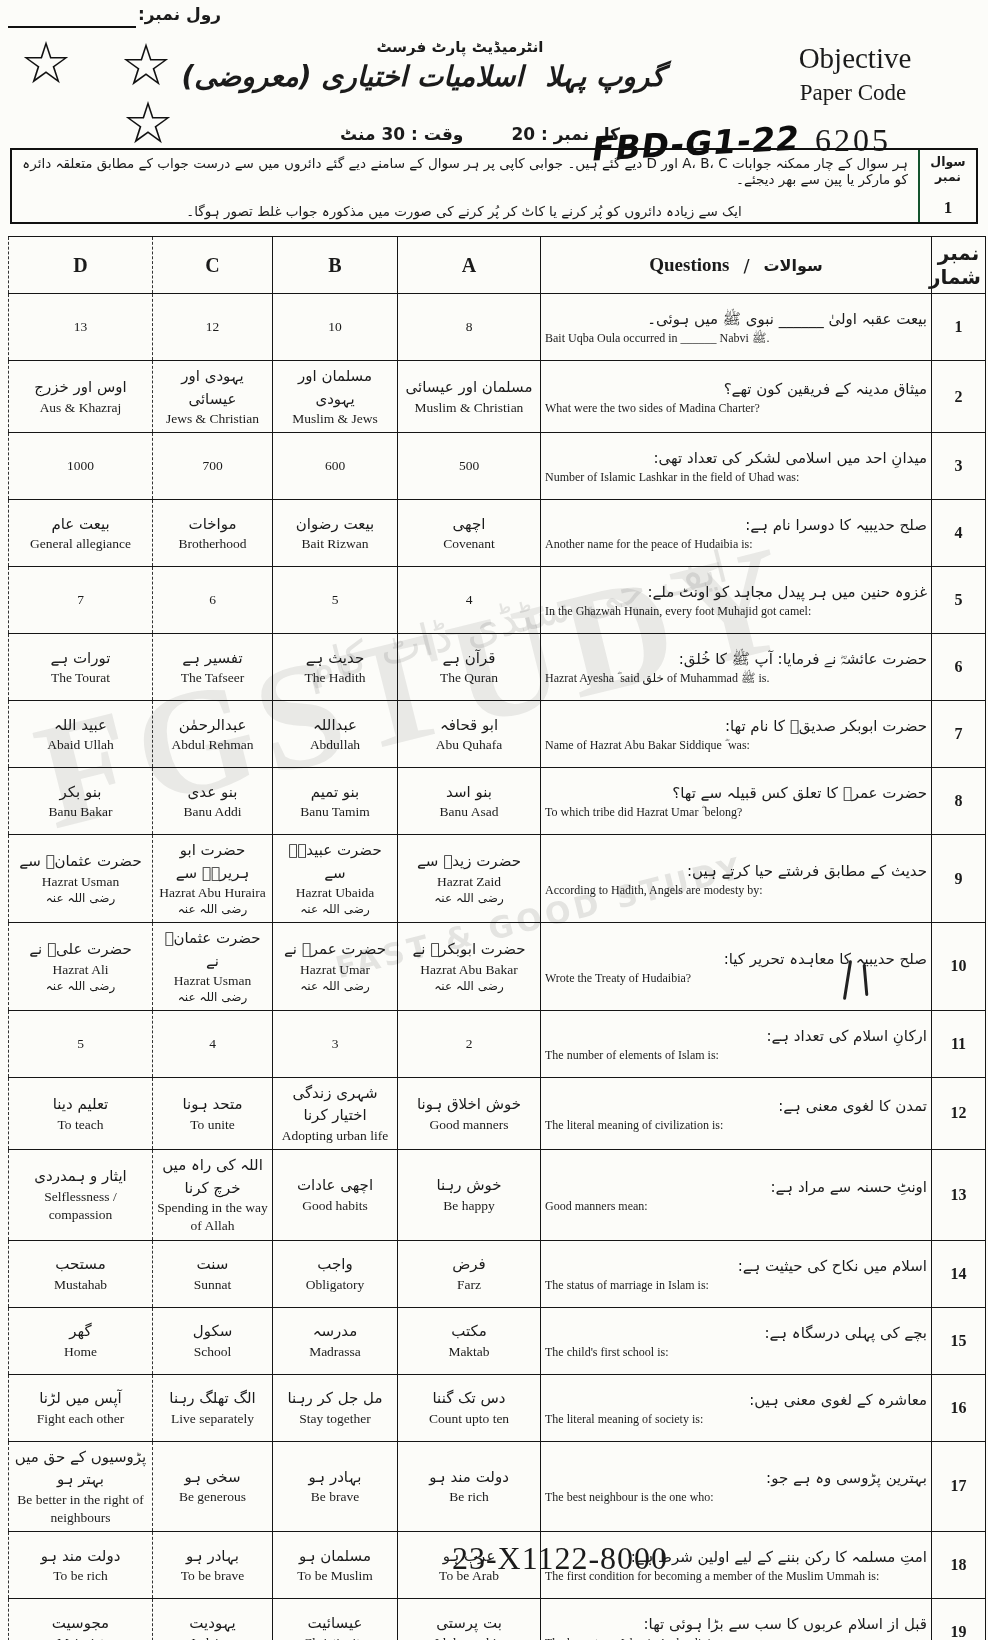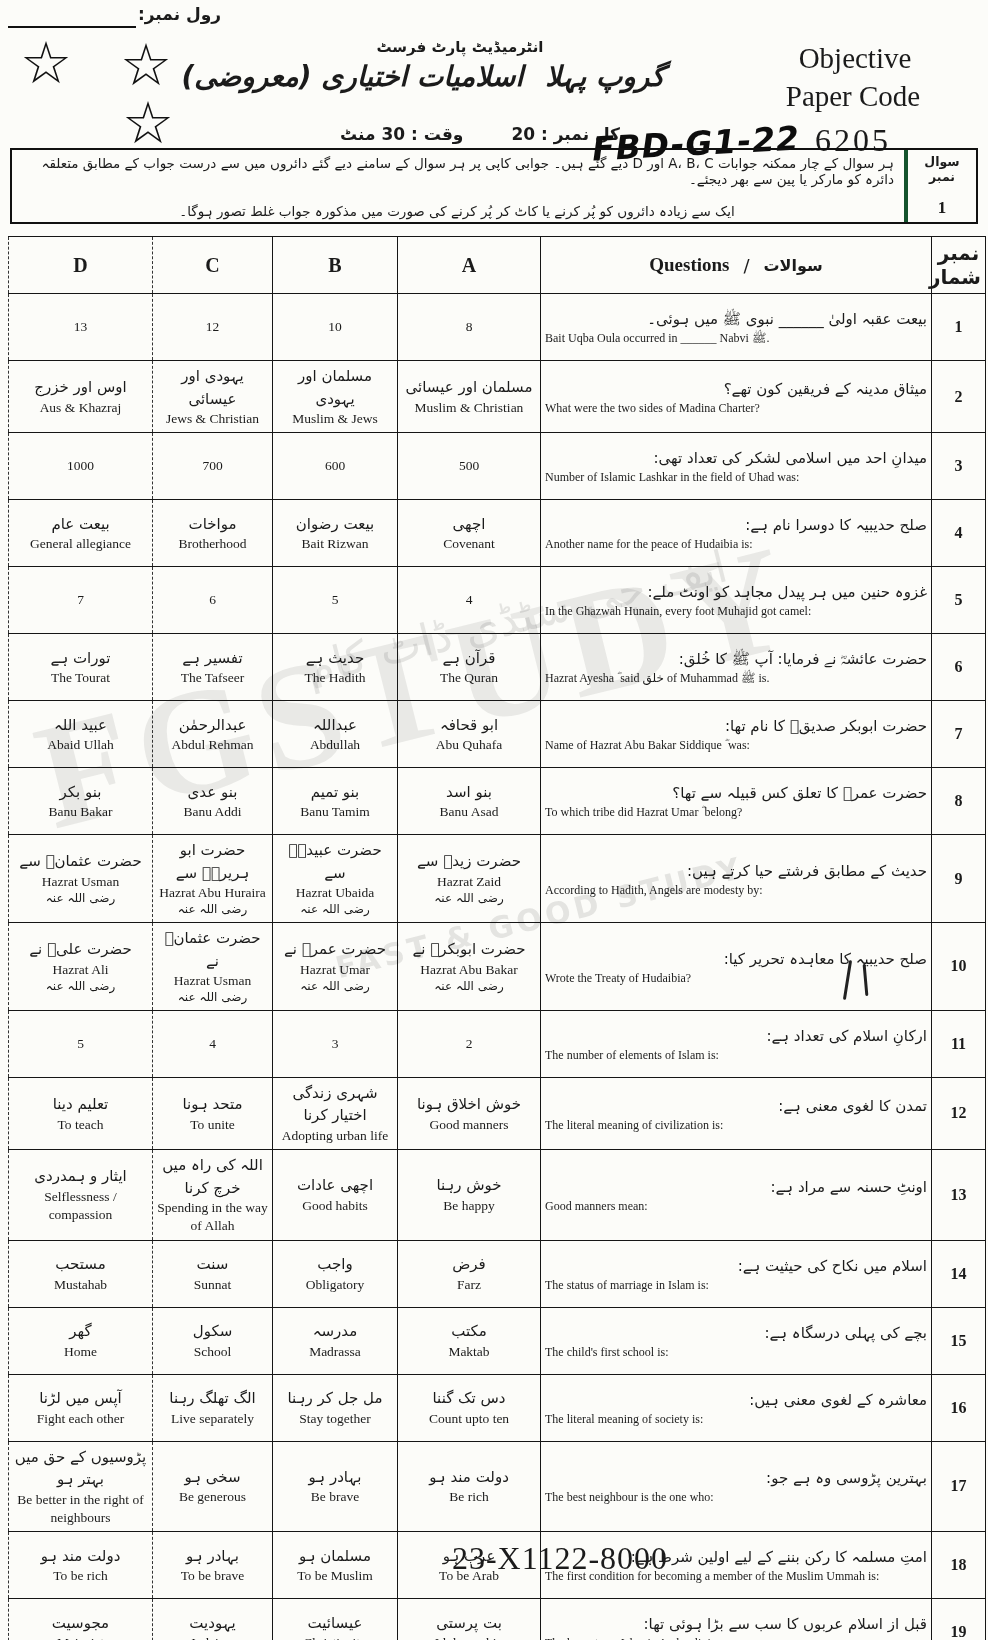--- a/index.html
+++ b/index.html
@@ -13,30 +13,30 @@
   .roll-line{left:8px;top:26px;width:128px;border-bottom:2.5px solid #111;height:0;}
   .roll-label{left:138px;top:4px;font-size:17px;font-weight:bold;}
   .star{font-size:58px;line-height:1;color:#111;}
   .star-1{left:20px;top:34px;}
   .star-2{left:120px;top:36px;}
   .star-3{left:122px;top:94px;}
   .board-line{left:310px;top:38px;width:300px;text-align:center;font-size:15px;font-weight:bold;}
   .paper-title{left:238px;top:60px;width:370px;display:flex;justify-content:center;gap:22px;font-size:28px;font-weight:bold;white-space:nowrap;font-style:italic;}
   .time-line{left:340px;top:124px;width:280px;display:flex;justify-content:space-between;font-size:17px;font-weight:bold;}
   .objective{left:760px;top:42px;width:190px;text-align:center;font-size:29px;}
-  .papercode{left:748px;top:80px;width:210px;text-align:center;font-size:29px;}
+  .papercode{left:748px;top:80px;width:210px;text-align:center;font-size:23px;}
   .codenum{left:778px;top:122px;width:150px;text-align:center;font-size:32px;letter-spacing:3px;}
   .handcode{left:592px;top:124px;font-size:33px;font-weight:900;font-style:italic;transform:rotate(-3deg);letter-spacing:1px;color:#0d0d0d;}
 
   
   .instr-box{left:10px;top:148px;width:964px;height:72px;border:2.5px solid #111;display:flex;background:transparent;}
   .instr-text{flex:1;padding:5px 10px 3px 8px;display:flex;flex-direction:column;justify-content:space-between;}
   .instr-l1{font-size:13.5px;text-align:right;}
   .instr-l2{font-size:13.5px;text-align:center;}
-  .instr-qcol{width:52px;border-left:4px solid #14532d;display:flex;flex-direction:column;align-items:center;justify-content:space-between;padding:4px 8px;}
+  .instr-qcol{width:52px;border-left:2px solid #14532d;display:flex;flex-direction:column;align-items:center;justify-content:space-between;padding:4px 2px;}
   .instr-qlabel{font-size:12.5px;font-weight:bold;text-align:center;}
   .instr-qnum{font-size:17px;font-weight:bold;}
 
   
   .wm{pointer-events:none;white-space:nowrap;}
   .wm-big{left:30px;top:600px;font-size:150px;font-weight:bold;color:rgba(70,70,70,0.10);transform:rotate(-14deg);letter-spacing:8px;font-family:"Liberation Serif",serif;}
   .wm-ur{left:300px;top:592px;font-size:44px;color:rgba(60,60,60,0.12);transform:rotate(-14deg);}
   .wm-small{left:330px;top:900px;font-size:30px;font-weight:bold;color:rgba(60,60,60,0.12);transform:rotate(-14deg);letter-spacing:4px;}
 
   

